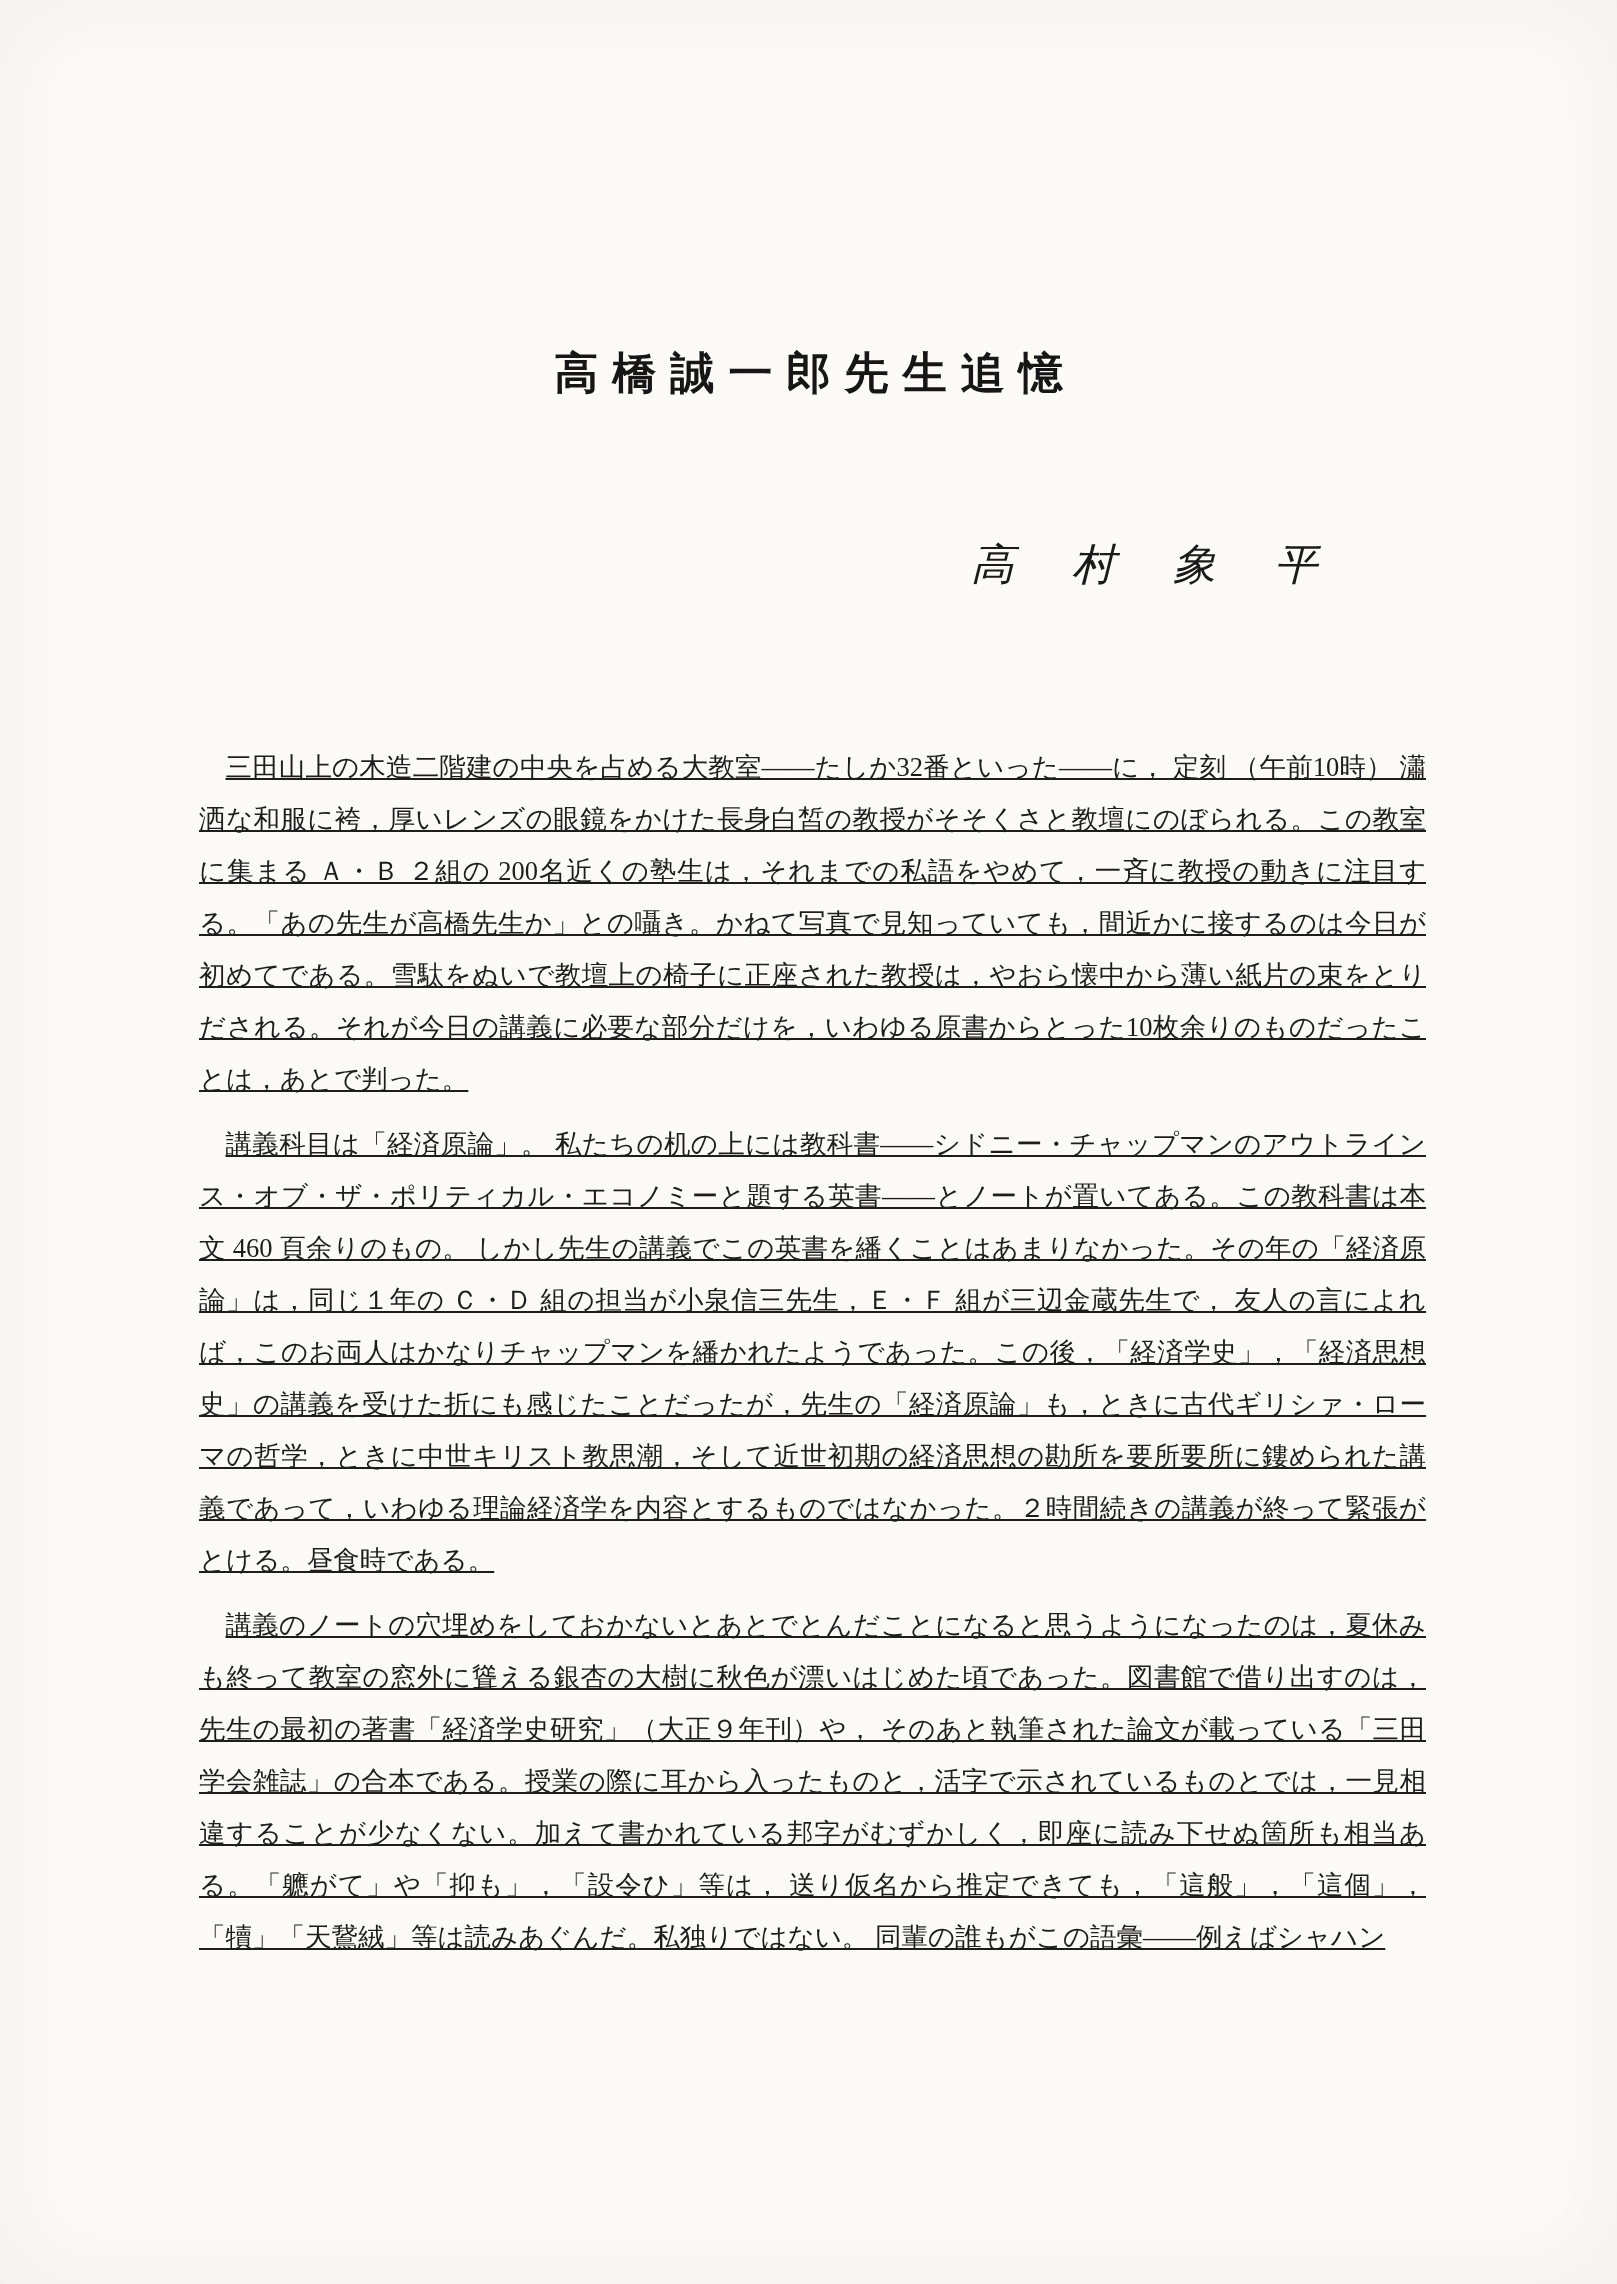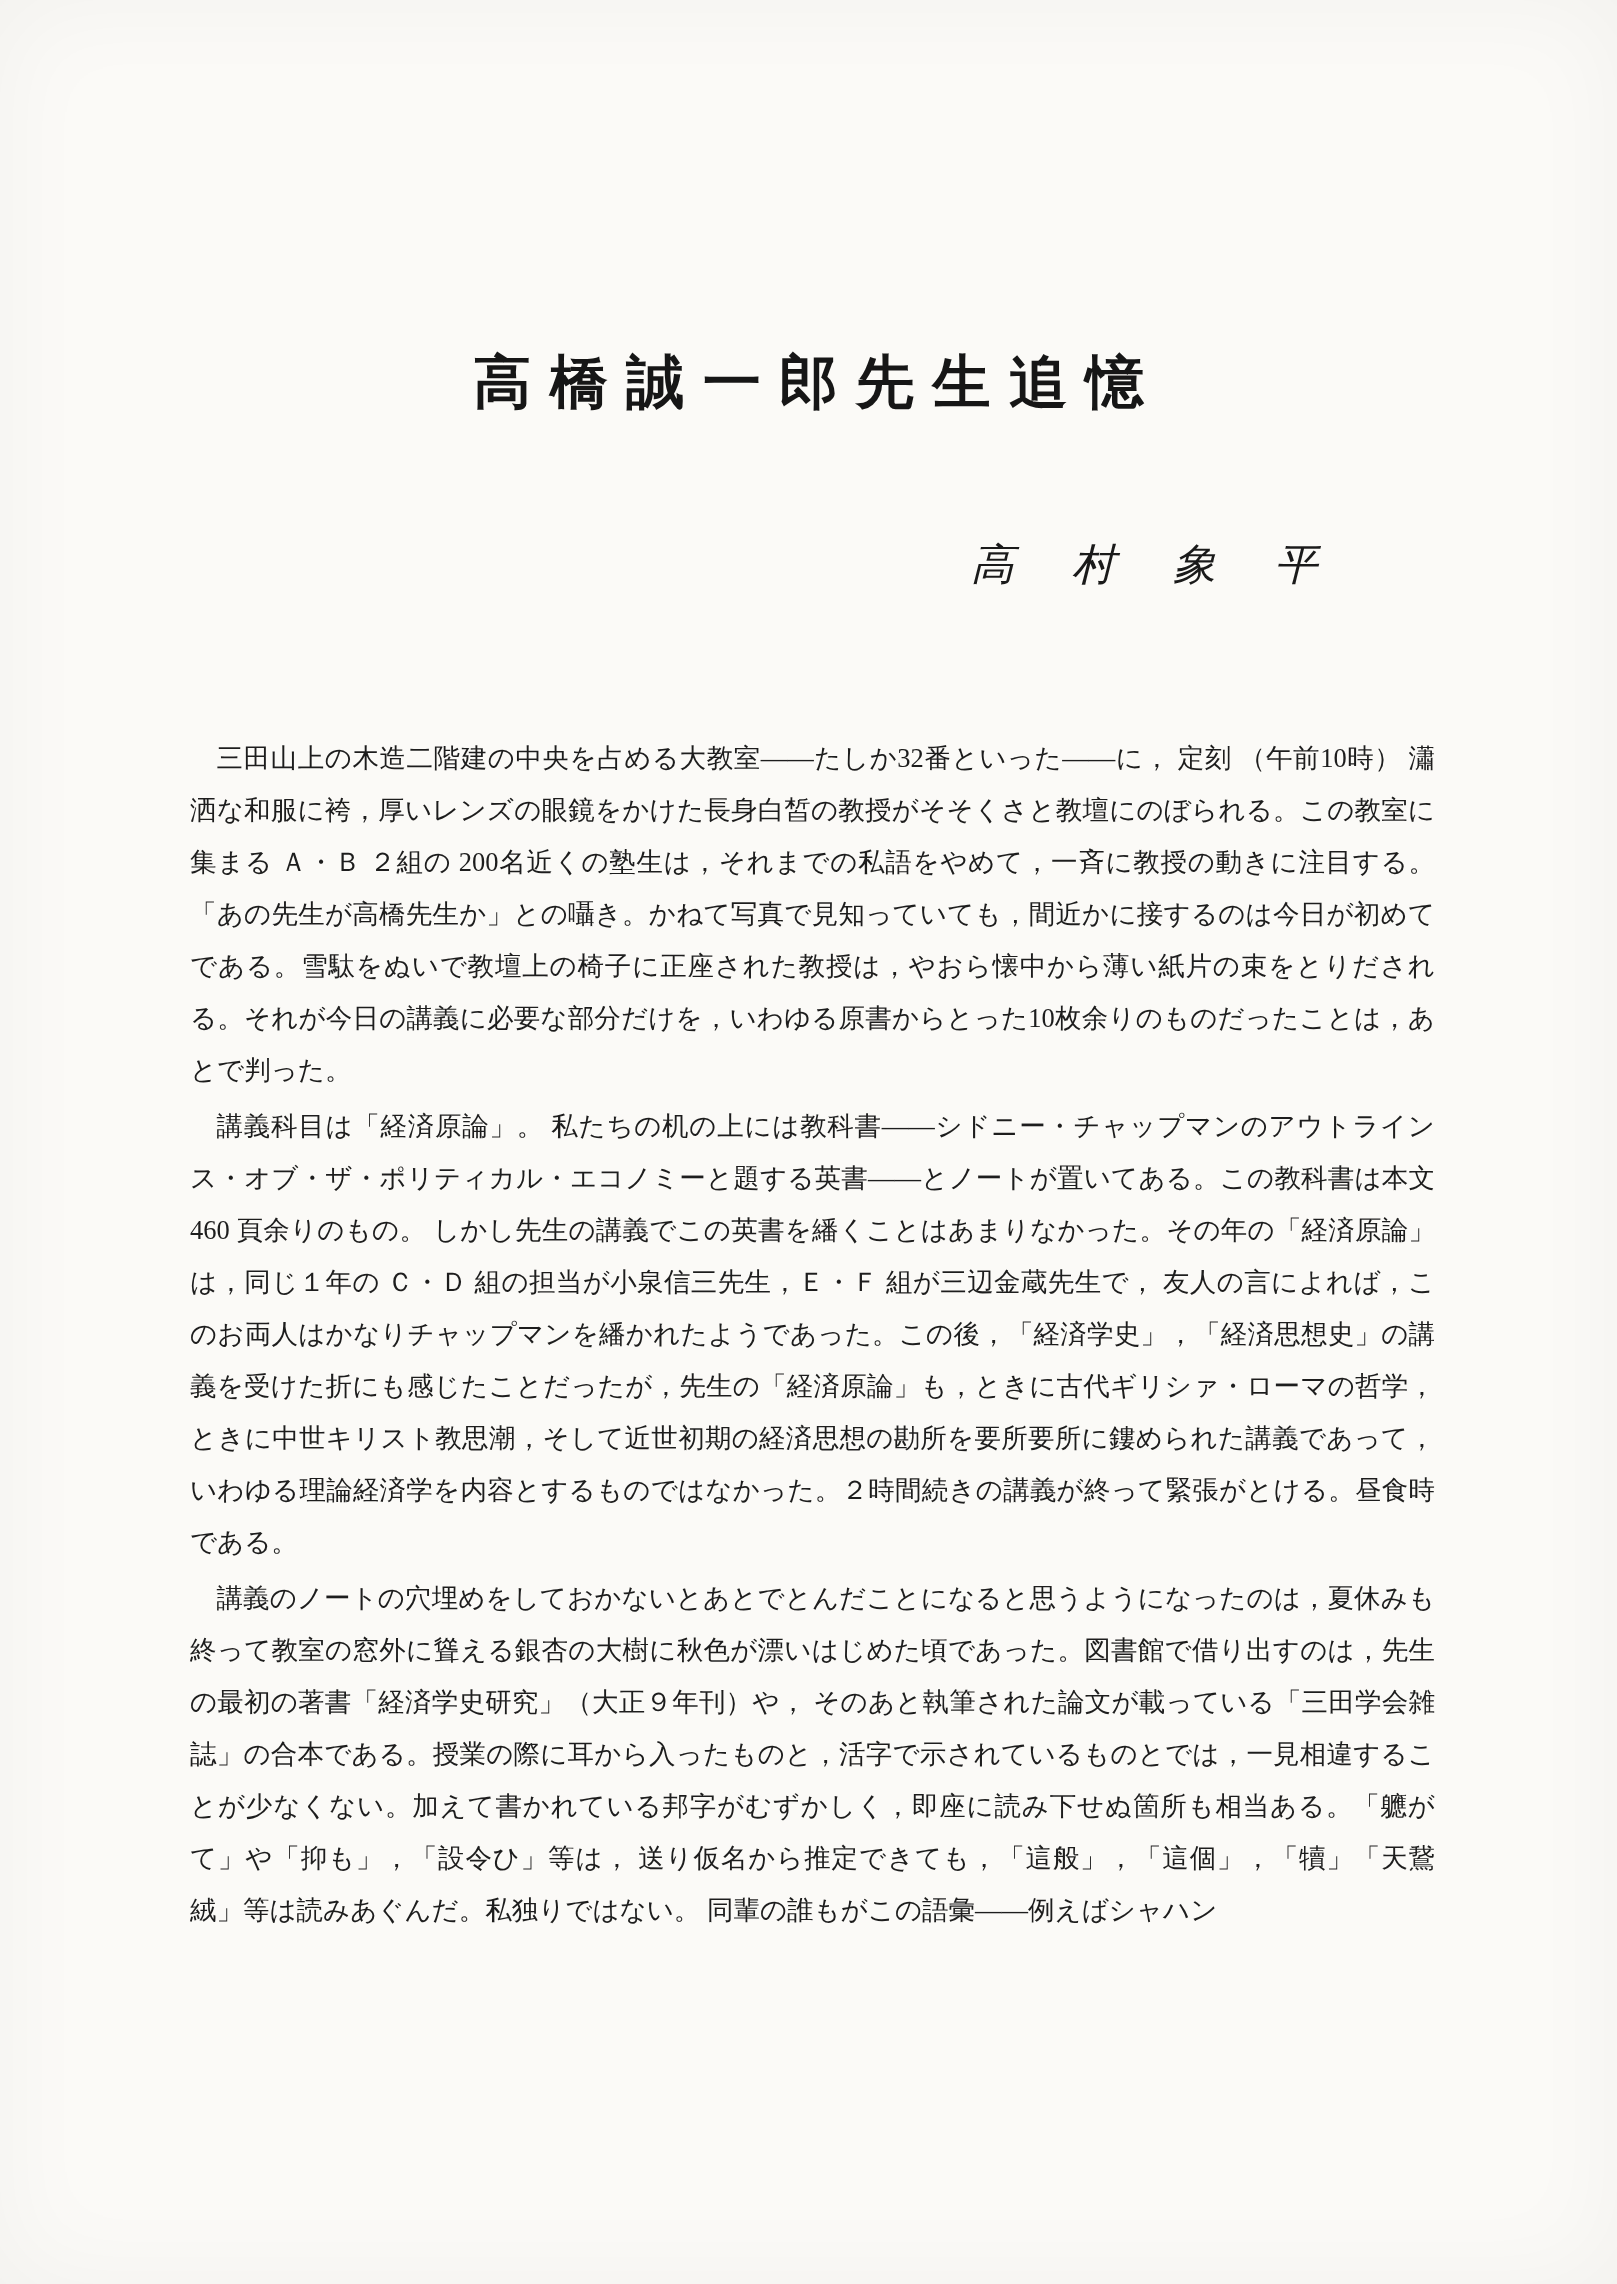--- a/index.html
+++ b/index.html
@@ -25,21 +25,21 @@
     pointer-events: none;
     box-shadow: inset 0 0 102px rgba(0,0,0,0.04);
   }
   .doc-title {
     position: absolute;
     top: 344px;
     left: 0;
     width: 100%;
     margin: 0;
     text-align: center;
-    font-size: 58px;
+    font-size: 44px;
     font-weight: 600;
     letter-spacing: 0.32em;
     text-indent: 0.32em; 
     color: #161616;
   }
   .doc-author {
     position: absolute;
     top: 536px;
     left: 971px;
     margin: 0;
@@ -55,22 +55,23 @@
     top: 728px;
     left: 186px;
     width: 1253px;
     font-size: 26.5px;
     line-height: 52px;
     text-align: justify;
     text-justify: inter-ideograph;
     color: #1d1d1d;
   }
   .doc-body p {
-    margin: 4px;
+    margin: 13px;
     text-indent: 1em;
+    text-decoration: underline;
   }
   .doc-footer {
     position: absolute;
     top: 2139px;
     left: 0;
     width: 100%;
     text-align: center;
     font-size: 27px;
     letter-spacing: 0.08em;
     color: #1d1d1d;

